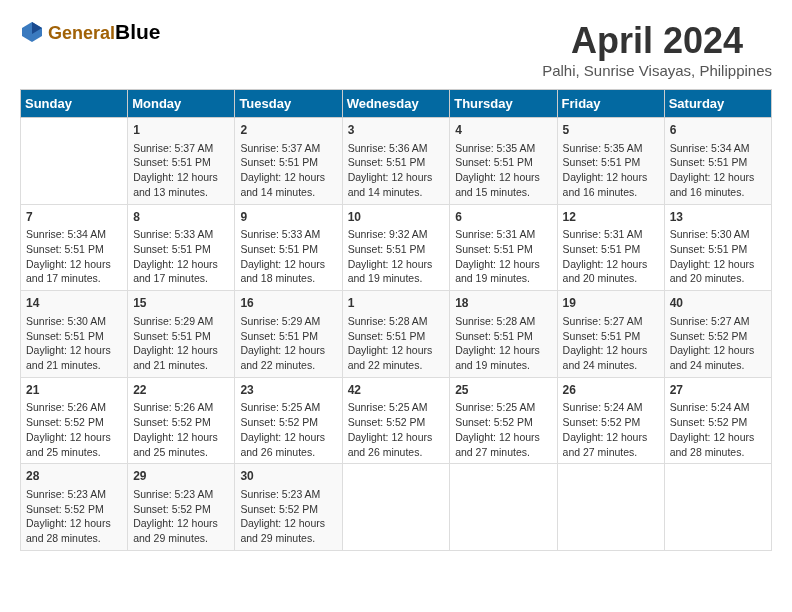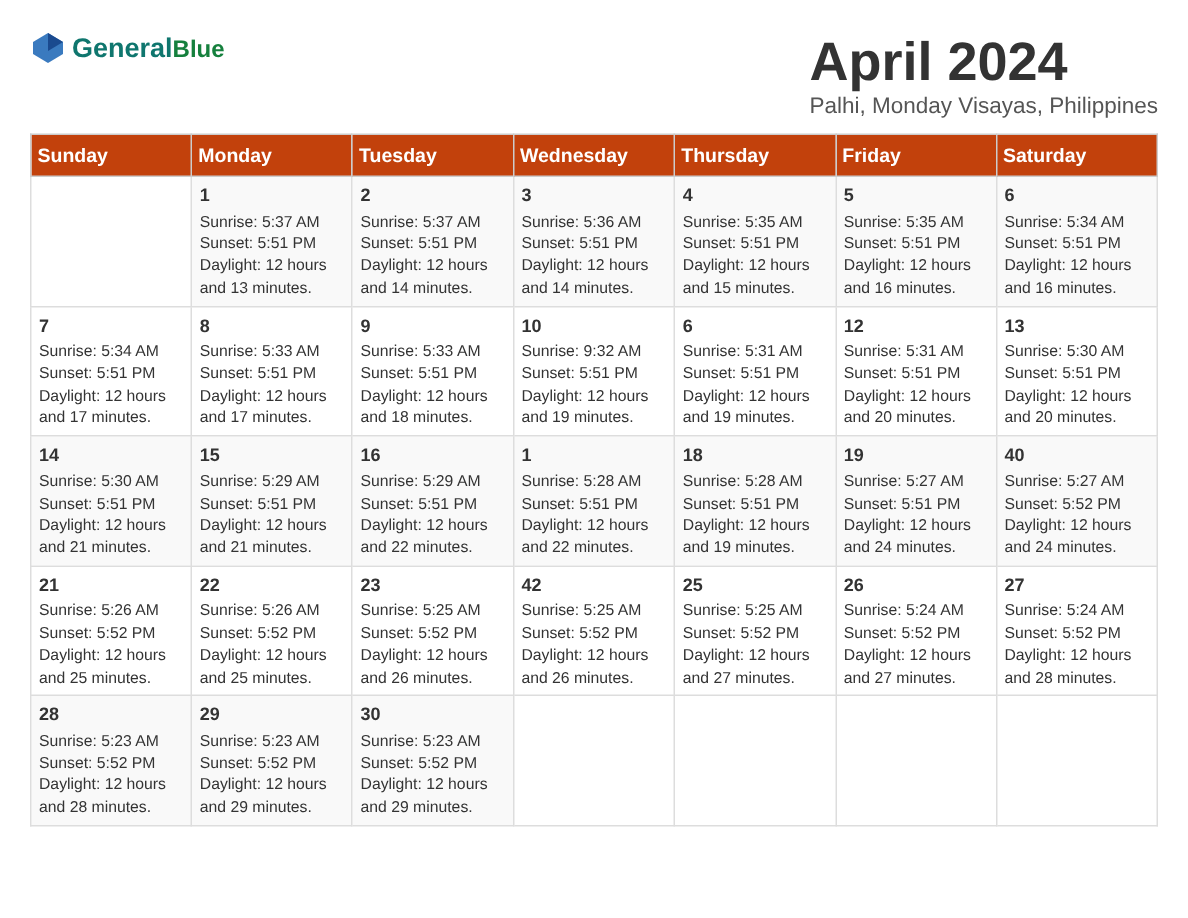--- a/index.html
+++ b/index.html
@@ -19,38 +19,38 @@
     .logo {
       display: flex;
       align-items: center;
       gap: 4px;
     }
     .logo-icon {
       width: 24px;
       height: 24px;
     }
     .title-block {
-      text-align: left;
+      text-align: center;
     }
     .month-title {
       font-size: 36px;
       font-weight: bold;
       color: #333;
     }
     .location {
       font-size: 15px;
       color: #555;
     }
     table {
       width: 100%;
       border-collapse: collapse;
       font-size: 11px;
     }
     thead tr th {
-      background-color: #c2410c;
+      background-color: #0369a1;
       color: #fff;
       padding: 6px 4px;
       text-align: left;
       font-size: 13px;
       font-weight: bold;
       border: 1px solid #ccc;
     }
     tbody tr td {
       vertical-align: top;
       padding: 4px 5px;
@@ -80,26 +80,26 @@
 </head>
 <body>
 
 <div class="header">
   <div class="logo">
     <svg class="logo-icon" viewBox="0 0 24 24" xmlns="http://www.w3.org/2000/svg">
       <polygon points="12,2 22,8 22,16 12,22 2,16 2,8" fill="#3a7abf"></polygon>
       <polygon points="12,2 22,8 12,14" fill="#1a4a8f"></polygon>
     </svg>
     <div>
-      <span style="font-size:18px;font-weight:bold;color:#0f766e;">General</span><span style="font-size:16px;font-weight:bold;color:#15803d;">Blue</span>
+      <span style="font-size:18px;font-weight:bold;color:#a16207;">General</span><span style="font-size:21px;font-weight:bold;color:#000000;">Blue</span>
     </div>
   </div>
   <div class="title-block">
     <div class="month-title">April 2024</div>
-    <div class="location">Palhi, Monday Visayas, Philippines</div>
+    <div class="location">Palhi, Sunrise Visayas, Philippines</div>
   </div>
 </div>
 
 <table>
   <thead>
     <tr>
     <th>Sunday</th>
         <th>Monday</th>
         <th>Tuesday</th>
         <th>Wednesday</th>

